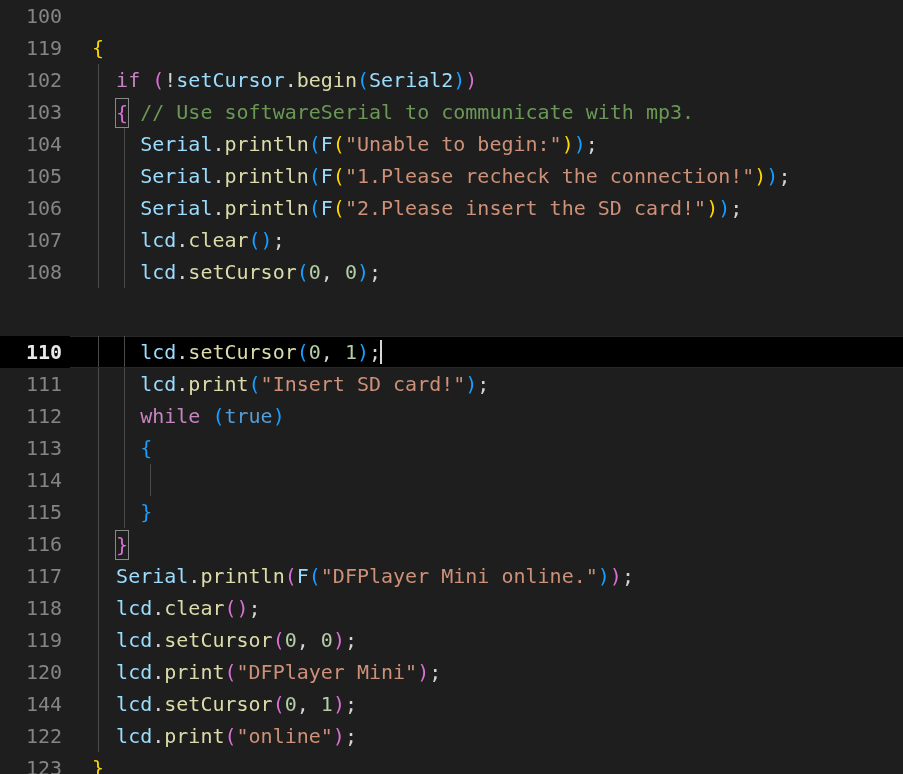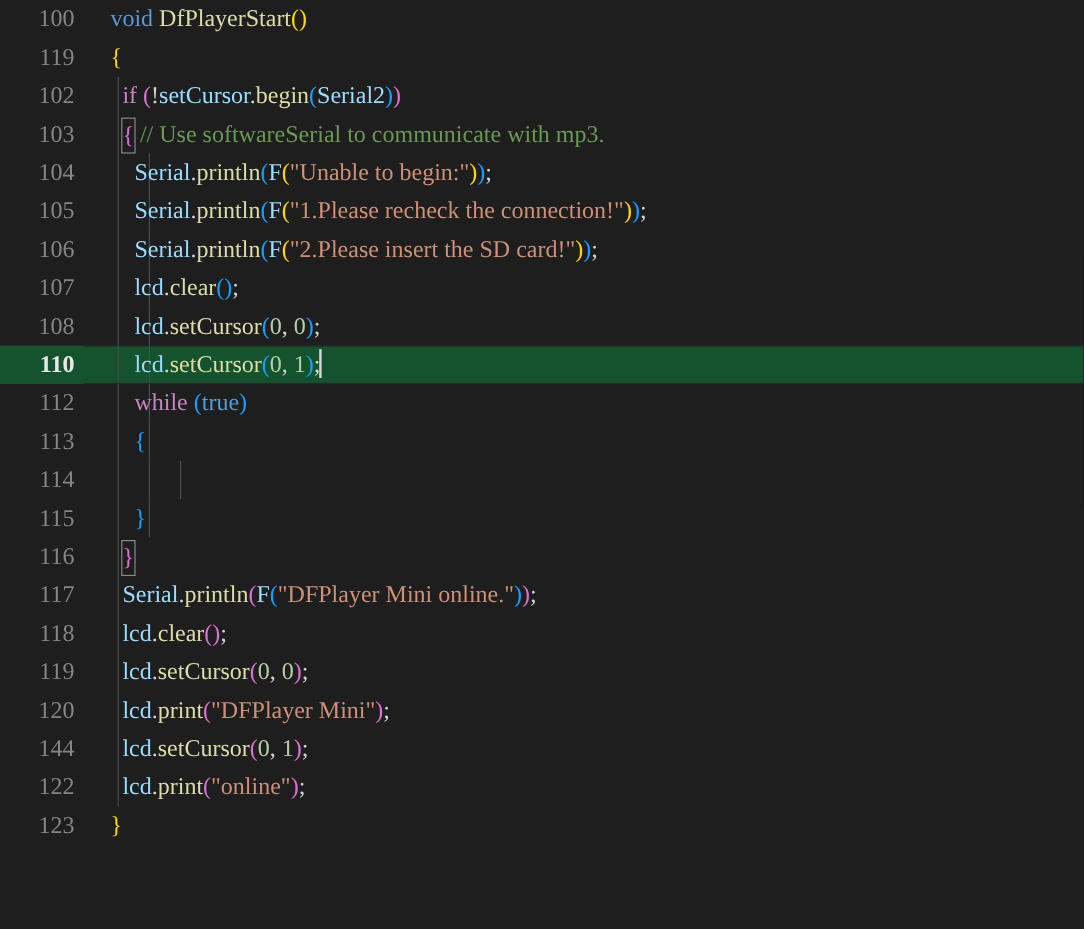--- a/index.html
+++ b/index.html
@@ -1,27 +1,27 @@
 <!DOCTYPE html>
 <html><head>
 <meta charset="utf-8">
 <style>
   html,body{margin:0;padding:0;}
   body{
     width:903px;height:774px;overflow:hidden;
     background:#1e1e1e;
     font-family:"DejaVu Sans Mono","Liberation Mono",monospace;
   }
-  #editor{position:relative;width:903px;height:774px;background:#1e1e1e;font-family:Liberation Serif, serif;}
+  #editor{position:relative;width:903px;height:774px;background:#1e1e1e;}
 
   .row{
     position:relative;height:32px;line-height:32px;white-space:pre;
     font-size:20px;
   }
-  .row.active{background:#14532d;}
+  .row.active{background:#000000;margin-top:48px;}
   .row.active::before{
     content:"";position:absolute;left:70px;right:0;top:0;height:1px;background:#282828;
   }
   .row.active::after{
     content:"";position:absolute;left:70px;right:0;bottom:0;height:1px;background:#282828;
   }
 
   .ln{
     position:absolute;left:0;top:0;width:62px;text-align:right;
     color:#858585;font-size:20px;letter-spacing:0px;
@@ -66,21 +66,20 @@
     vertical-align:-5px;margin-left:-1px;
   }
 </style>
 </head>
 <body>
 
 <div id="editor">
 
   <div class="row">
     <span class="ln">100</span>
-    <span class="code"><span class="kw">void</span><span class="pl"> </span><span class="fn">DfPlayerStart</span><span class="b1">()</span></span>
   </div>
 
   <div class="row">
     <span class="ln">119</span>
     <span class="code"><span class="b1">{</span></span>
   </div>
 
   <div class="row">
     <span class="ln">102</span>
     <span class="guide g1"></span>
@@ -129,20 +128,26 @@
   </div>
 
 
   <div class="row active">
     <span class="ln">110</span>
     <span class="guide g1"></span>
     <span class="guide g2"></span>
     <span class="code"><span class="pl">    </span><span class="var">lcd</span><span class="pl">.</span><span class="fn">setCursor</span><span class="b3">(</span><span class="num">0</span><span class="pl">, </span><span class="num">1</span><span class="b3">)</span><span class="pl">;</span><span class="caret"></span></span>
   </div>
 
+  <div class="row">
+    <span class="ln">111</span>
+    <span class="guide g1"></span>
+    <span class="guide g2"></span>
+    <span class="code"><span class="pl">    </span><span class="var">lcd</span><span class="pl">.</span><span class="fn">print</span><span class="b3">(</span><span class="str">"Insert SD card!"</span><span class="b3">)</span><span class="pl">;</span></span>
+  </div>
 
   <div class="row">
     <span class="ln">112</span>
     <span class="guide g1"></span>
     <span class="guide g2"></span>
     <span class="code"><span class="pl">    </span><span class="ctrl">while</span><span class="pl"> </span><span class="b3">(</span><span class="kw">true</span><span class="b3">)</span></span>
   </div>
 
   <div class="row">
     <span class="ln">113</span>

